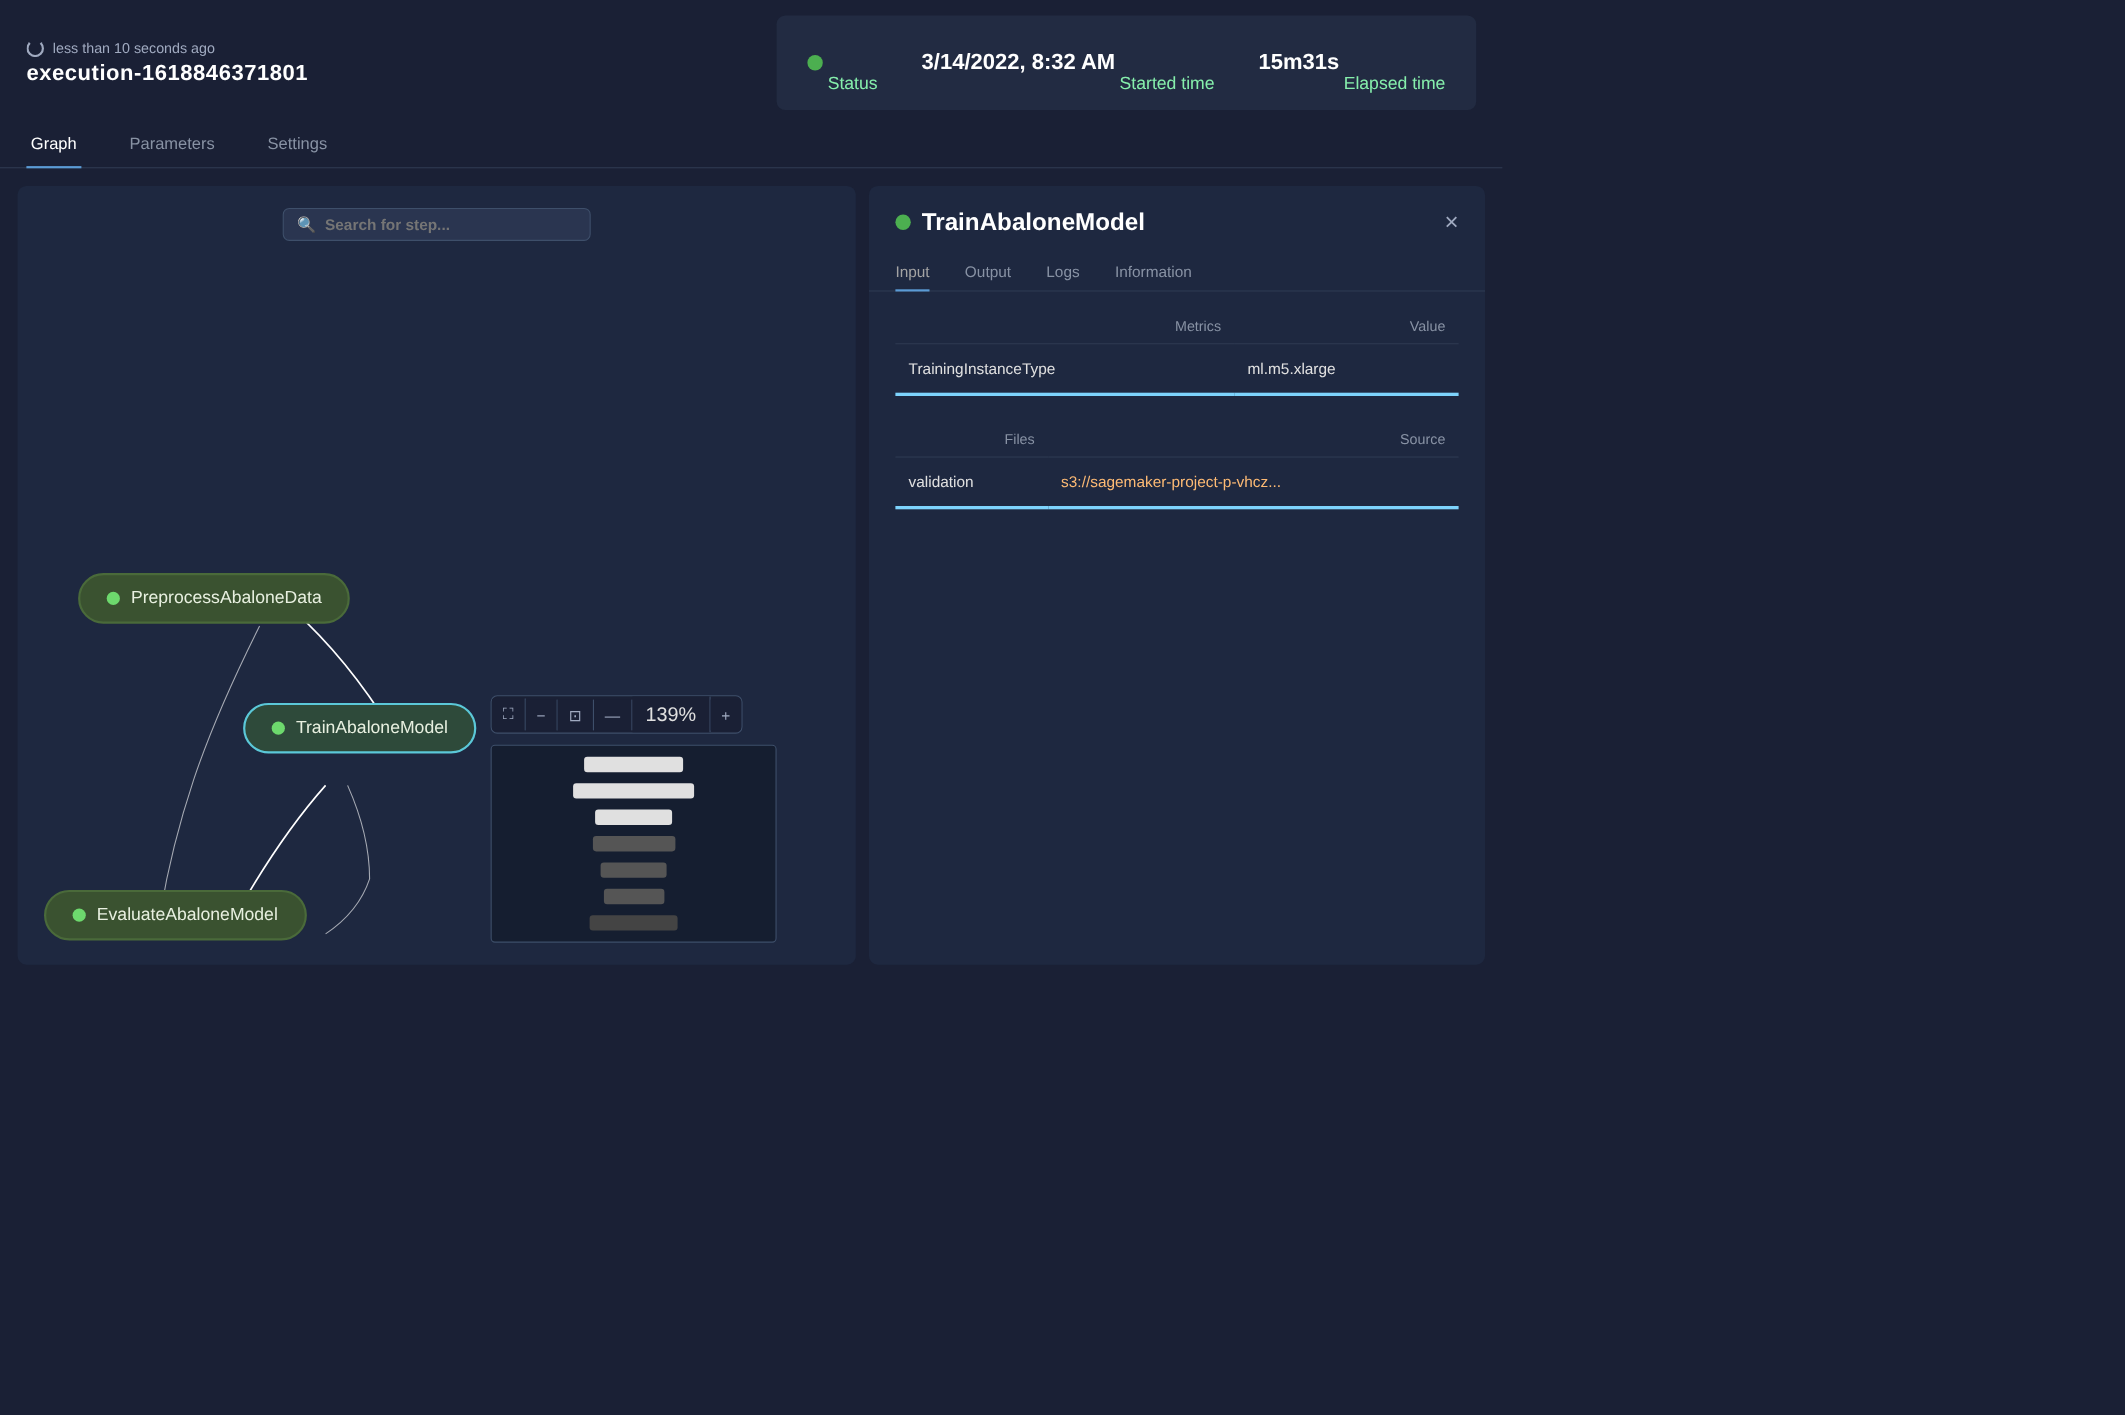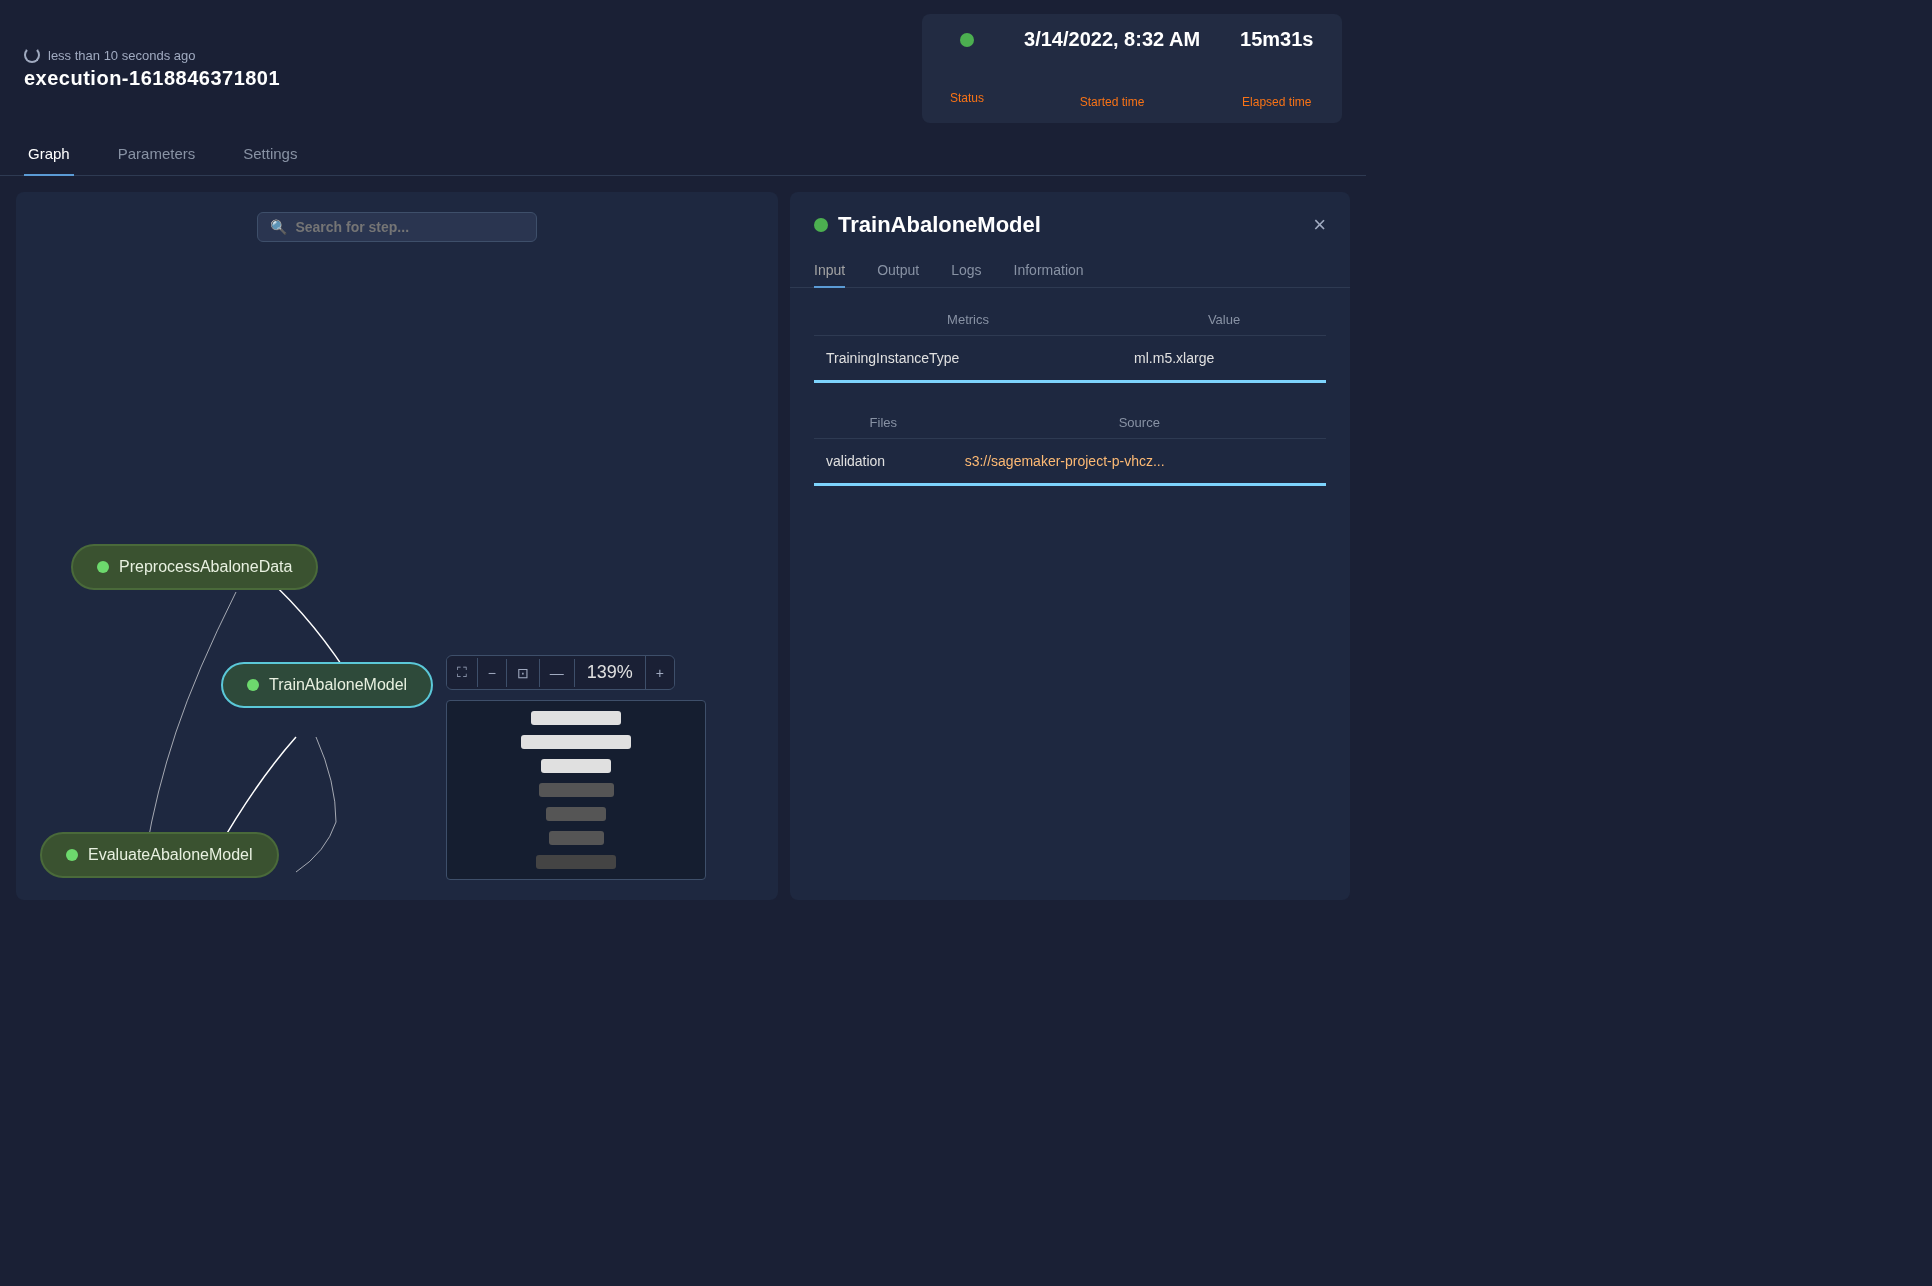--- a/index.html
+++ b/index.html
@@ -46,35 +46,35 @@
       background-color: #222b42;
       border-radius: 8px;
       padding: 14px 28px;
       display: flex;
       align-items: center;
       gap: 40px;
       min-width: 420px;
     }
     .status-item {
       display: flex;
-      flex-direction: column;
+      flex-direction: row;
       align-items: center;
       gap: 4px;
     }
     .status-value {
       font-size: 20px;
       font-weight: 600;
       color: #ffffff;
       display: flex;
       align-items: center;
       gap: 8px;
     }
     .status-label {
-      font-size: 12px;
-      color: #f97316;
+      font-size: 16px;
+      color: #86efac;
       margin-top: 40px;
     }
     .green-dot {
       width: 14px;
       height: 14px;
       background: #4caf50;
       border-radius: 50%;
       display: inline-block;
     }
 
@@ -313,21 +313,21 @@
       flex: 1;
       overflow-y: auto;
       padding: 16px 24px;
     }
 
     .detail-table {
       width: 100%;
       border-collapse: collapse;
     }
     .detail-table th {
-      text-align: center;
+      text-align: right;
       padding: 8px 12px;
       font-size: 13px;
       color: #8892a4;
       font-weight: 400;
       border-bottom: 1px solid #2e3a52;
     }
     .detail-table td {
       padding: 14px 12px;
       font-size: 14px;
       color: #e0e0e0;

